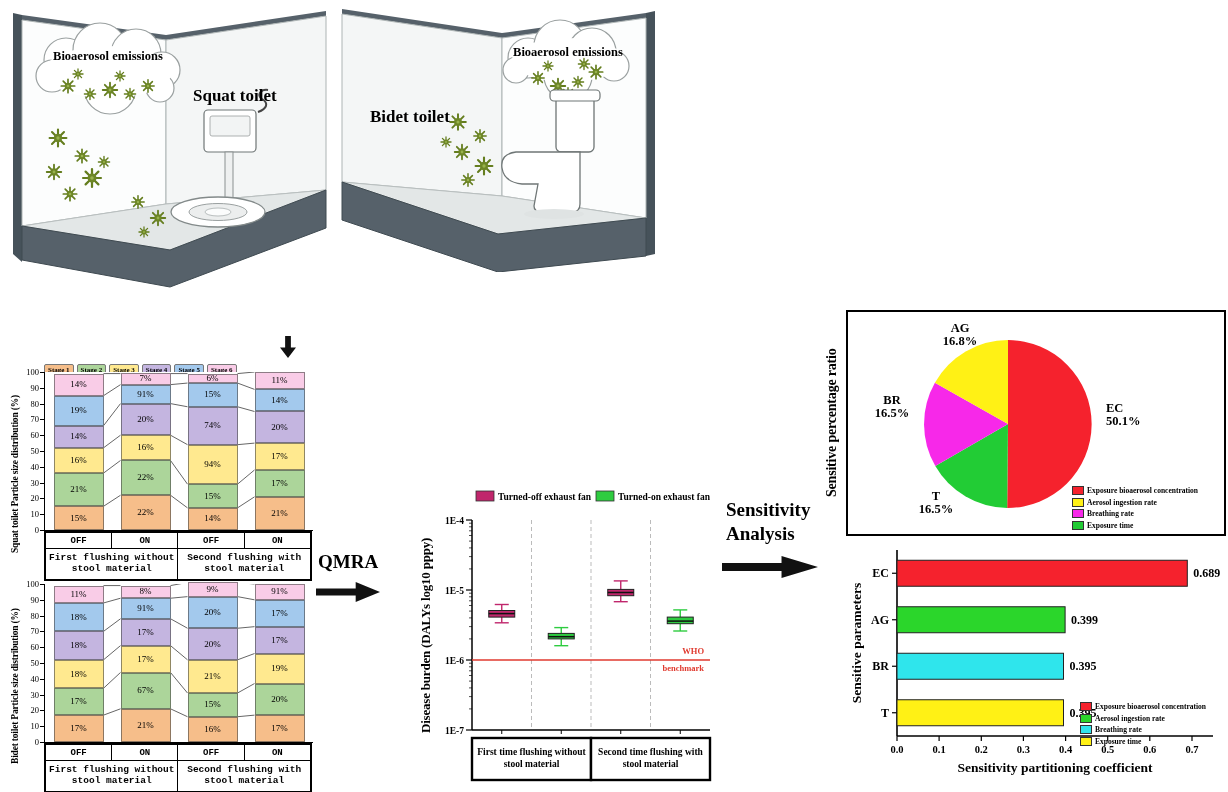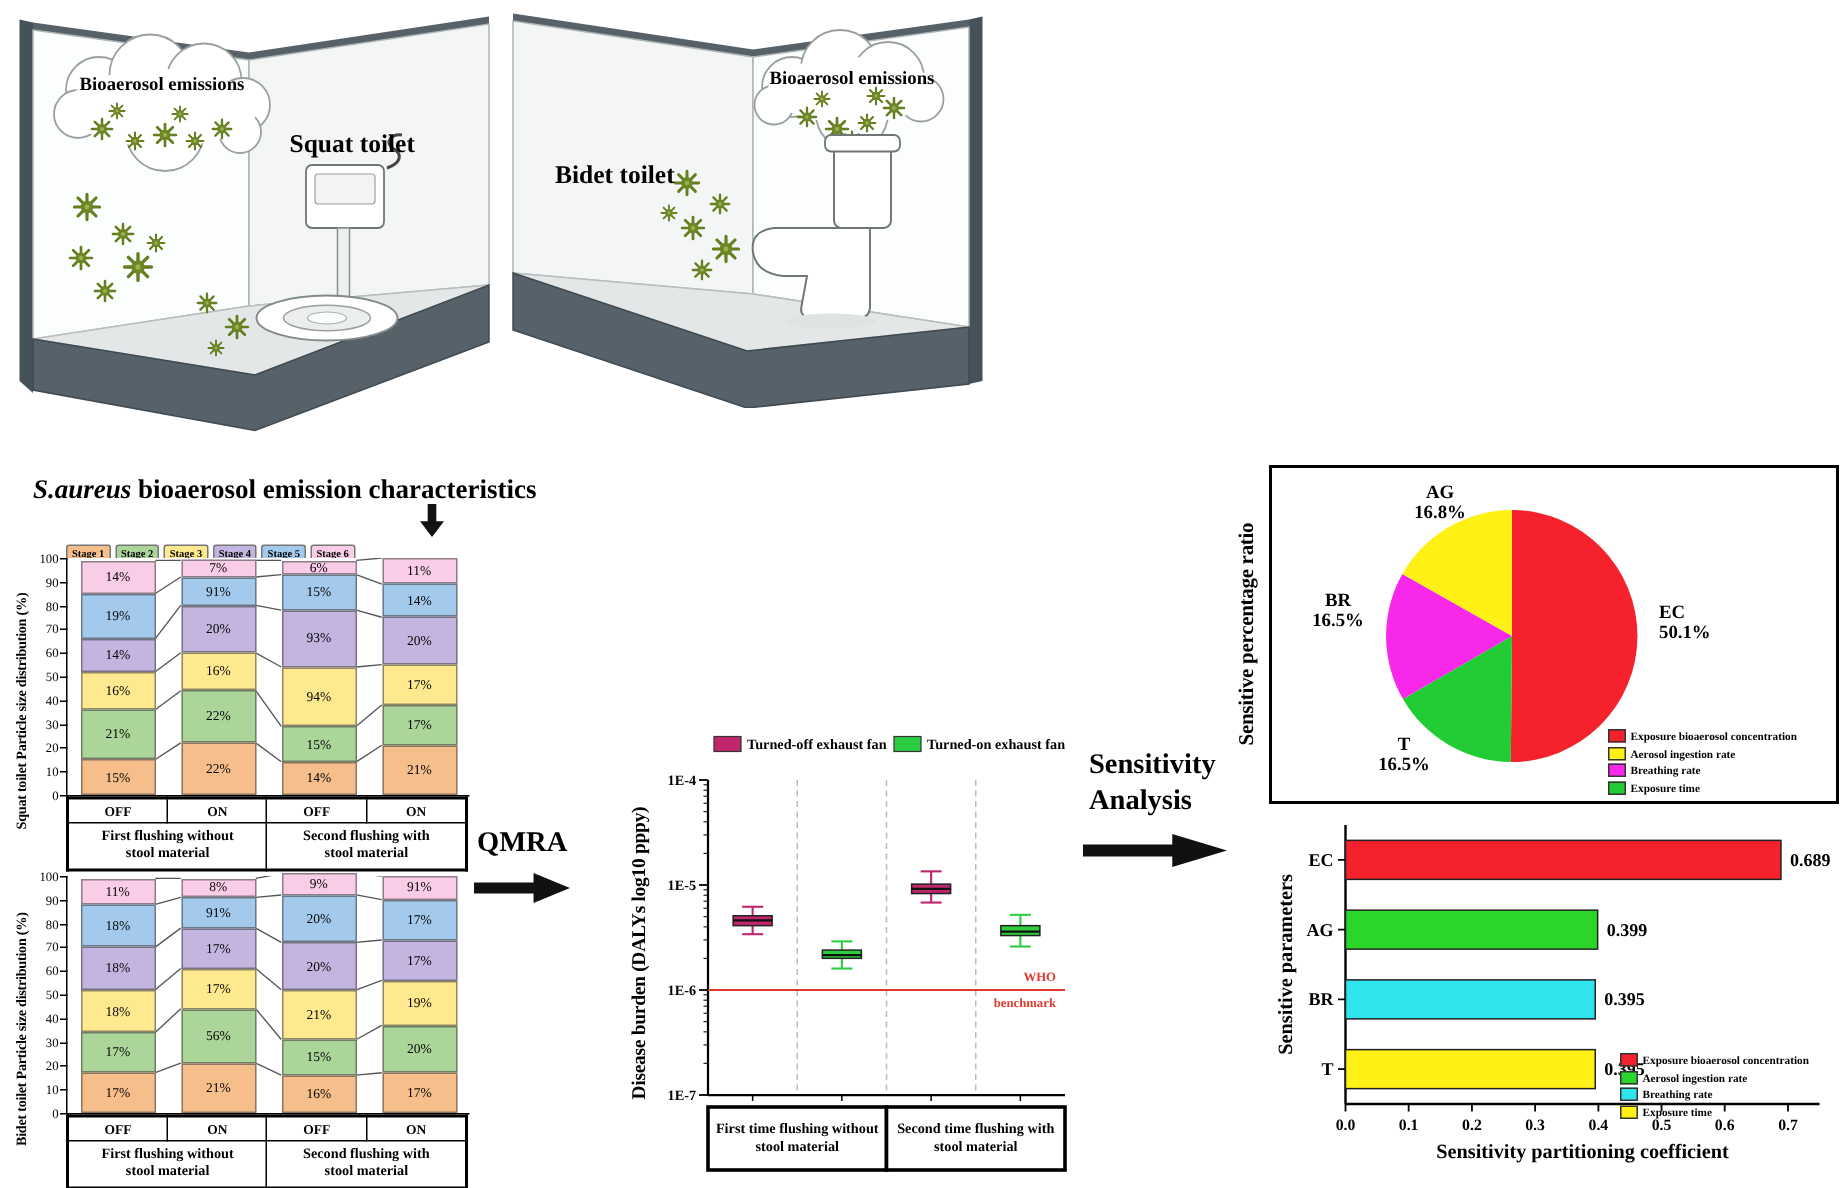--- a/index.html
+++ b/index.html
@@ -25,21 +25,21 @@
     border-left:1.6px solid #000;border-bottom:1.2px solid #000;background:#fff;}
   .sbar{position:absolute;bottom:0;width:50px;display:flex;flex-direction:column-reverse;}
   .seg{box-sizing:border-box;border:1px solid rgba(70,70,70,.6);display:flex;
     align-items:center;justify-content:center;overflow:hidden;}
   .seg span{font:9px "Liberation Serif",serif;line-height:1;}
   .conn{position:absolute;left:0;top:0;}
   .ytick{position:absolute;left:-27px;width:21px;text-align:right;
     font:8.5px "Liberation Serif",serif;line-height:8px;}
   .ytickmark{position:absolute;left:-5px;width:5px;border-top:1px solid #000;}
   .xtable{position:absolute;left:36px;top:163px;width:268px;}
-  .xtable table{border-collapse:collapse;width:100%;border:2.5px solid #000;table-layout:fixed;}
+  .xtable table{border-collapse:collapse;width:100%;border:2.5px solid #000;table-layout:fixed;font-family:Liberation Mono, monospace;}
   .xtable td{border:1.5px solid #000;text-align:center;font-weight:bold;}
   .fanrow td{font-size:9px;height:13px;}
   .grouprow td{font-size:9.5px;height:28px;line-height:1.15;}
   
   #pie-panel{position:absolute;left:846px;top:310px;width:380px;height:226px;
     border:2px solid #000;background:#fff;box-sizing:border-box;}
   .legend-box{position:absolute;}
   .lrow{display:flex;align-items:center;margin-bottom:2.5px;}
   .lsq{width:10px;height:7px;border:1px solid #333;margin-right:3px;flex:0 0 auto;}
   .ltx{font:bold 7.5px "Liberation Serif",serif;white-space:nowrap;}
@@ -153,23 +153,20 @@
     </g>
     <g>
       <rect x="216" y="92" width="38" height="56" rx="5" fill="#fff" stroke="#6f7676" stroke-width="1.3"></rect>
       <rect x="210" y="86" width="50" height="11" rx="4" fill="#fff" stroke="#6f7676" stroke-width="1.2"></rect>
       <path d="M216,148 L176,148 Q160,150 162,164 Q164,178 182,180 L198,180 L194,202 Q194,208 202,208 L232,208 Q240,208 240,200 L240,148 Z" fill="#fff" stroke="#6f7676" stroke-width="1.3"></path>
       <ellipse cx="214" cy="210" rx="30" ry="5" fill="#dfe3e3"></ellipse>
     </g>
     <text x="30" y="118" font-size="17">Bidet toilet</text>
   </svg>
 
-  <div id="emission-title" class="abs" style="left:22px;top:316px">
-    <span class="it">S.aureus</span><span> bioaerosol emission characteristics</span>
-  </div>
   <div class="abs arrow-down" style="left:280px;top:336px"></div>
 
   <div id="stage-legend" class="abs" style="left:44px;top:358px;white-space:nowrap"><span class="chip" style="background:#F6BE8A">Stage 1</span><span class="chip" style="background:#ACD59A">Stage 2</span><span class="chip" style="background:#FFE98F">Stage 3</span><span class="chip" style="background:#C4B5E0">Stage 4</span><span class="chip" style="background:#A3C9ED">Stage 5</span><span class="chip" style="background:#F9CCE7">Stage 6</span></div>
 
   <div id="squat-wrap" class="chartwrap" style="left:8px;top:368px">
     <div class="vlabel" style="left:2px;top:0;height:100%;font-size:9.5px">Squat toilet Particle size distribution (%)</div>
     <div class="plot">
         <div class="ytick" style="top:154px">0</div>
         <div class="ytickmark" style="top:158px"></div>
         <div class="ytick" style="top:138.2px">10</div>
@@ -256,21 +253,21 @@
           <div class="seg" style="height:22.1px;background:#F6BE8A">
             <span>14%</span>
           </div>
           <div class="seg" style="height:23.7px;background:#ACD59A">
             <span>15%</span>
           </div>
           <div class="seg" style="height:39.5px;background:#FFE98F">
             <span>94%</span>
           </div>
           <div class="seg" style="height:37.9px;background:#C4B5E0">
-            <span>93%</span>
+            <span>74%</span>
           </div>
           <div class="seg" style="height:23.7px;background:#A3C9ED">
             <span>15%</span>
           </div>
           <div class="seg" style="height:9.5px;background:#F9CCE7">
             <span>6%</span>
           </div>
         </div>
         <div class="sbar" style="left:209.5px">
           <div class="seg" style="height:33.2px;background:#F6BE8A">
@@ -374,21 +371,21 @@
           </div>
           <div class="seg" style="height:17.4px;background:#F9CCE7">
             <span>11%</span>
           </div>
         </div>
         <div class="sbar" style="left:75.5px">
           <div class="seg" style="height:33.2px;background:#F6BE8A">
             <span>21%</span>
           </div>
           <div class="seg" style="height:36.3px;background:#ACD59A">
-            <span>56%</span>
+            <span>67%</span>
           </div>
           <div class="seg" style="height:26.9px;background:#FFE98F">
             <span>17%</span>
           </div>
           <div class="seg" style="height:26.9px;background:#C4B5E0">
             <span>17%</span>
           </div>
           <div class="seg" style="height:20.5px;background:#A3C9ED">
             <span>91%</span>
           </div>

